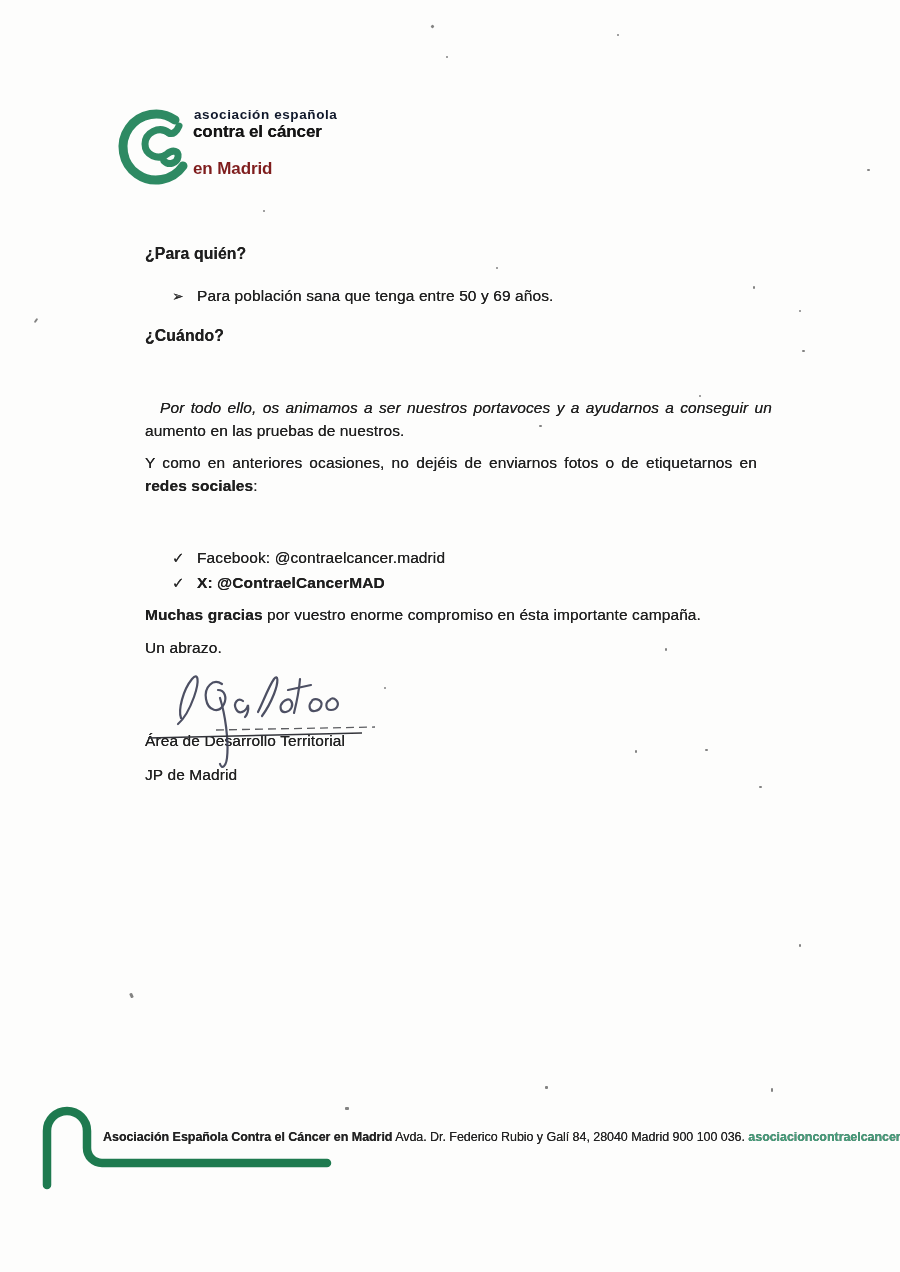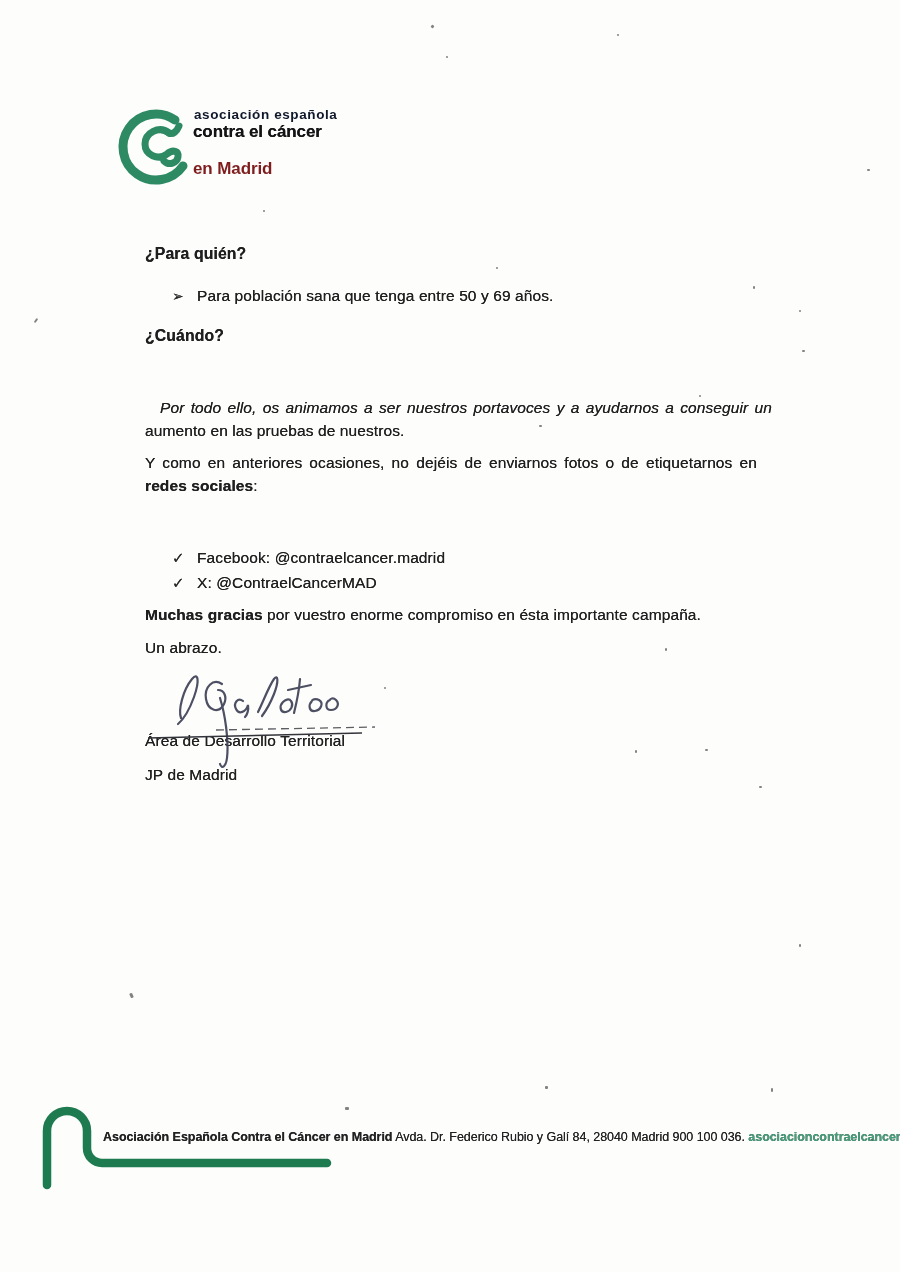--- a/index.html
+++ b/index.html
@@ -68,21 +68,21 @@
   <div class="abs t scan line" style="left:145px;top:422px;">aumento en las pruebas de nuestros.</div>
 
   <div class="abs t scan just" style="left:145px;top:454px;">Y como en anteriores ocasiones, no dejéis de enviarnos fotos o de etiquetarnos en</div>
   <div class="abs t scan line" style="left:145px;top:477px;">
     <span class="b">redes sociales</span><span>:</span>
   </div>
 
   <div class="abs t scan line" style="left:172px;top:541px;margin-top:8px;">
     <span class="check-marker">✓</span><span>Facebook: @contraelcancer.madrid</span>
   </div>
-  <div class="abs t scan line" style="left:172px;top:574px;">
+  <div class="abs t scan line" style="left:172px;top:574px;font-weight:bold;">
     <span class="check-marker">✓</span><span>X: @ContraelCancerMAD</span>
   </div>
 
   <div class="abs t scan line" style="left:145px;top:606px;">
     <span class="b">Muchas gracias</span><span> por vuestro enorme compromiso en ésta importante campaña.</span>
   </div>
 
   <div class="abs t scan" style="left:145px;top:639px;">Un abrazo.</div>
 
   <div class="abs t scan line" style="left:145px;top:732px;">Área de Desarrollo Territorial</div>

